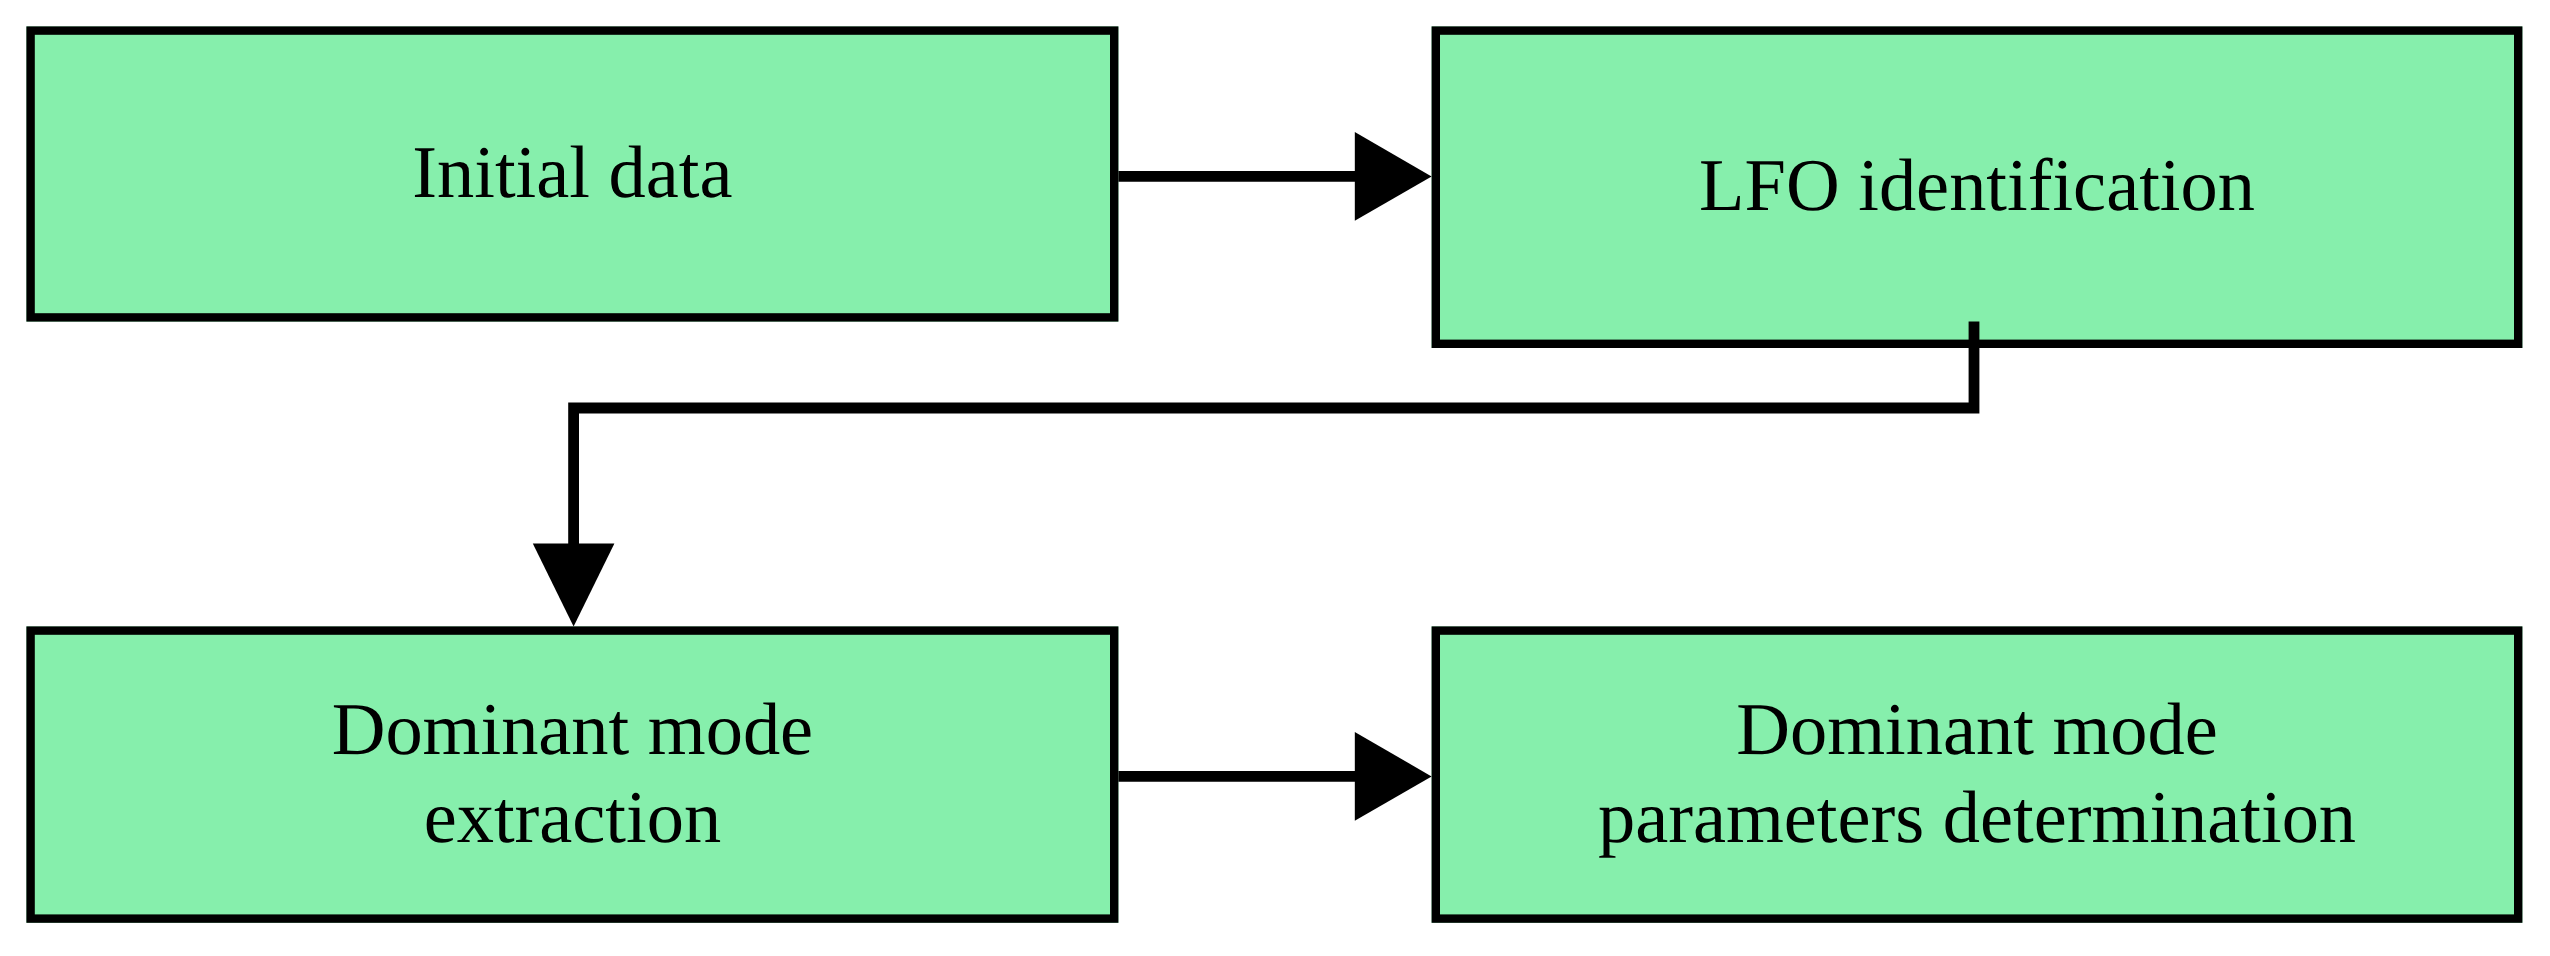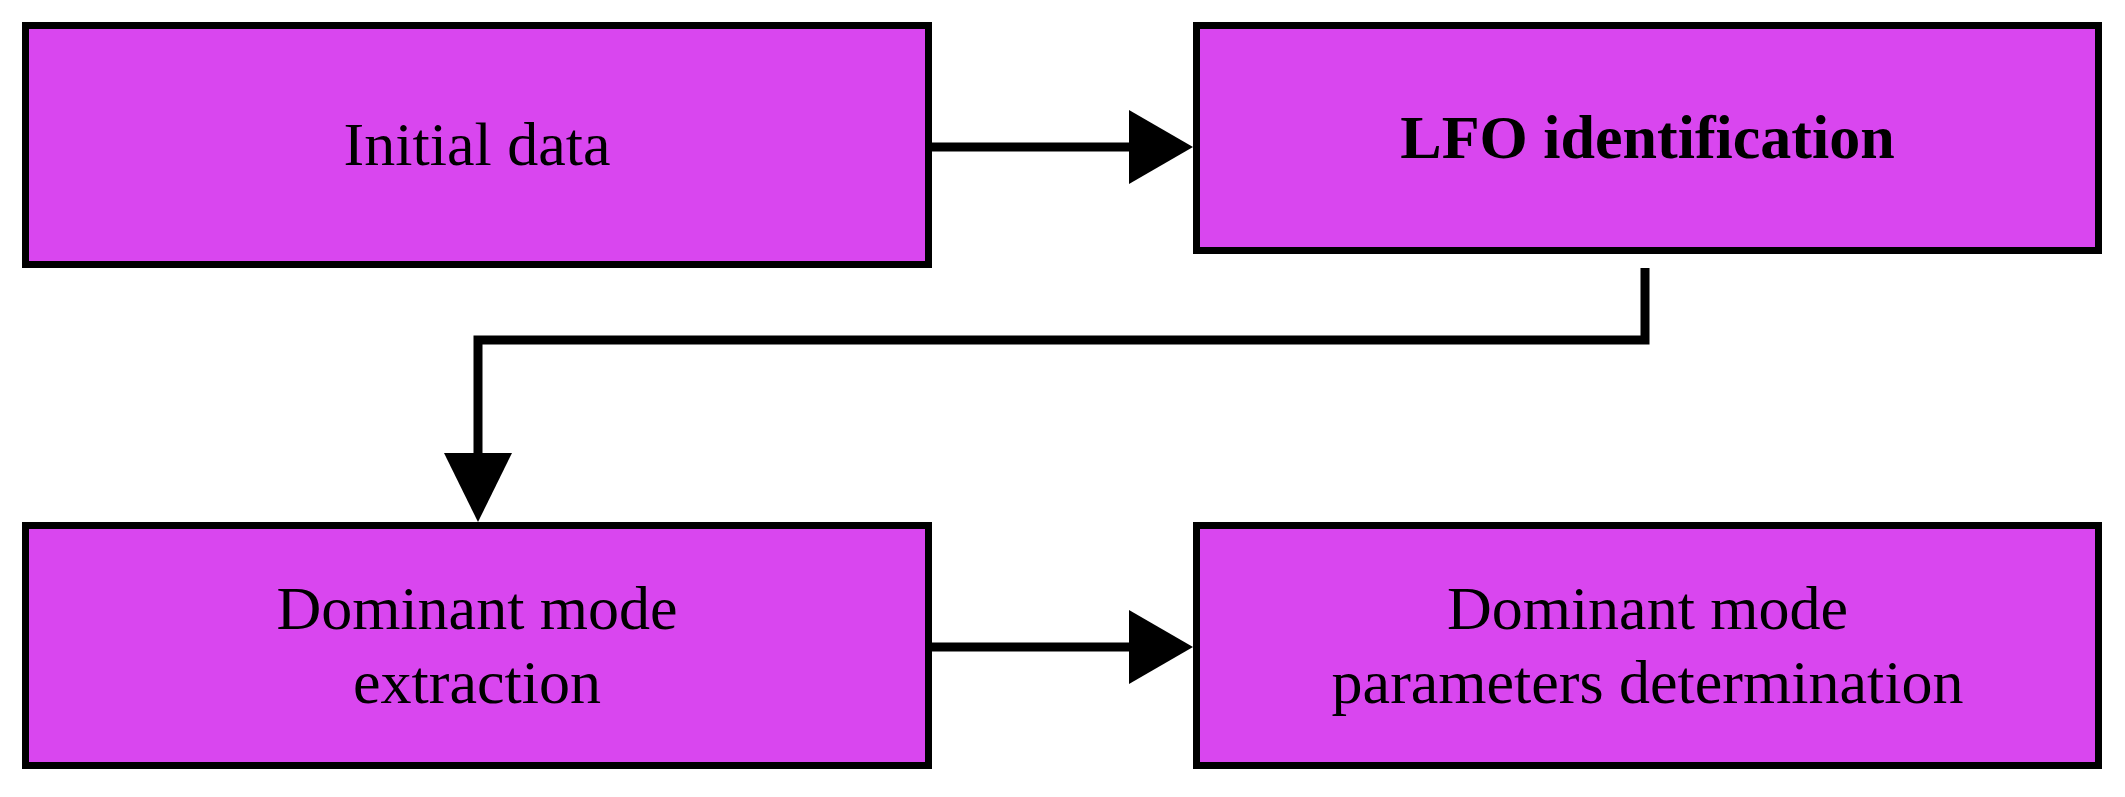--- a/index.html
+++ b/index.html
@@ -13,37 +13,37 @@
     width: 2125px;
     height: 797px;
     background: #ffffff;
     overflow: hidden;
     font-family: "Liberation Serif", "DejaVu Serif", serif;
   }
   .flow-box {
     position: absolute;
     box-sizing: border-box;
     border: 7px solid #000000;
-    background: #d946ef;
+    background: #86efac;
     display: flex;
     align-items: center;
     justify-content: center;
     text-align: center;
   }
   .flow-box-label {
     font-family: "Liberation Serif", "DejaVu Serif", serif;
     font-size: 62px;
     line-height: 1.18;
     color: #000000;
     white-space: pre-line;
     letter-spacing: 0px;
     padding: 0 10px;
   }
   #box-initial-data   { left: 22px;   top: 22px;  width: 910px; height: 246px; }
-  #box-lfo-id         { left: 1193px; top: 22px;  width: 909px; height: 232px; font-weight: bold; }
+  #box-lfo-id         { left: 1193px; top: 22px;  width: 909px; height: 268px; }
   #box-dominant-mode  { left: 22px;   top: 522px; width: 910px; height: 247px; }
   #box-mode-params    { left: 1193px; top: 522px; width: 909px; height: 247px; }
 
   #connector-layer {
     position: absolute;
     left: 0;
     top: 0;
     width: 2125px;
     height: 797px;
     pointer-events: none;

